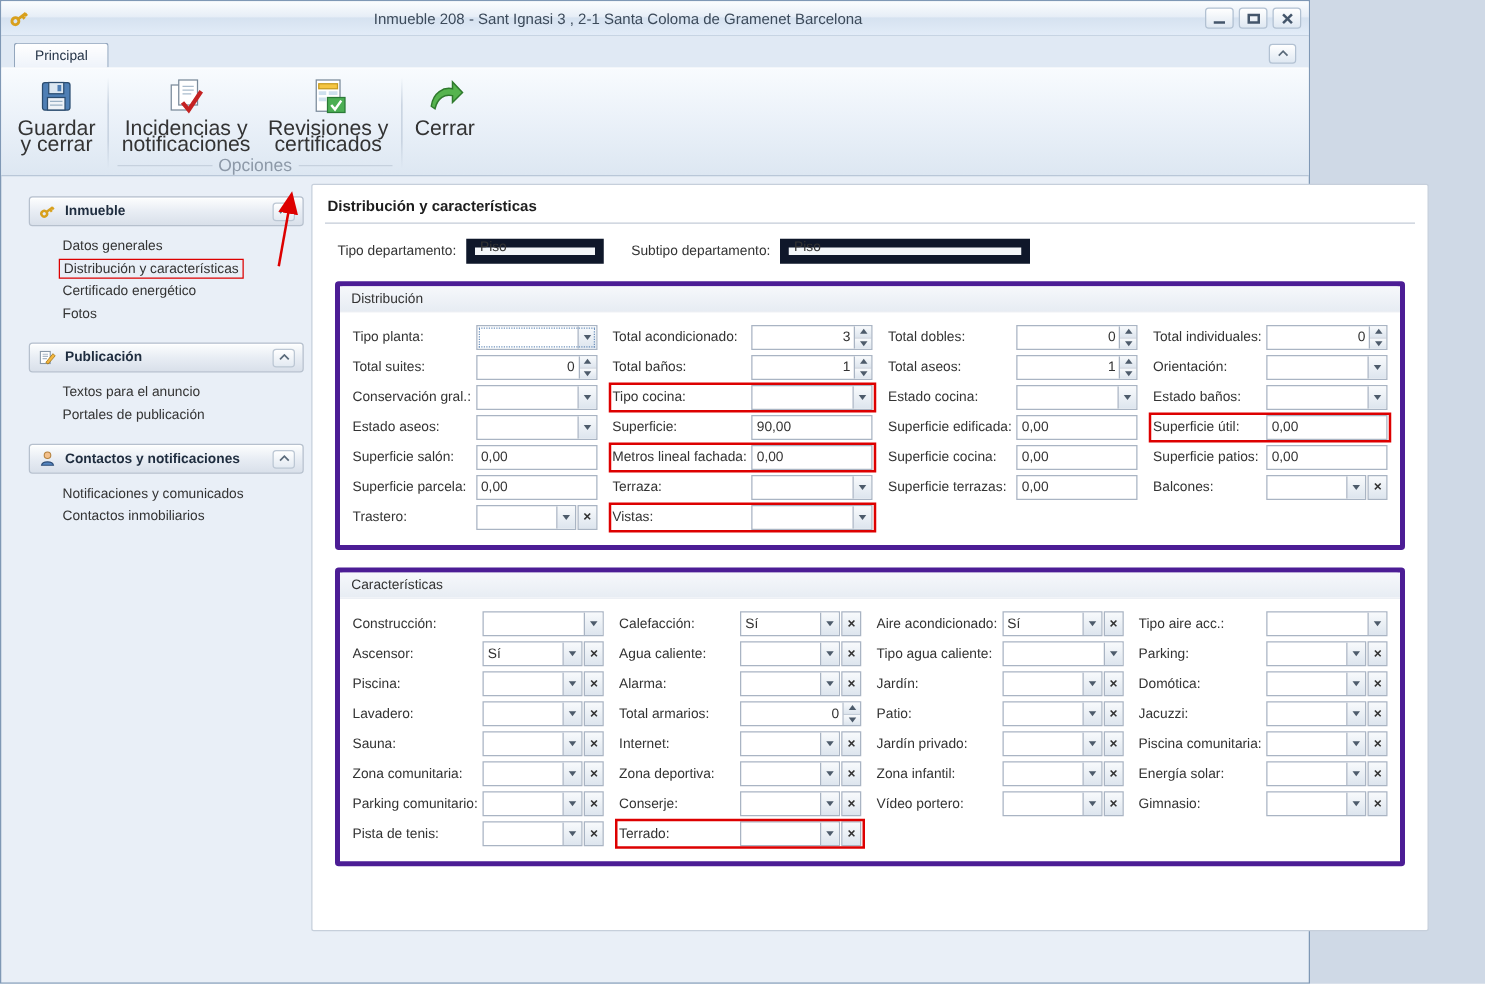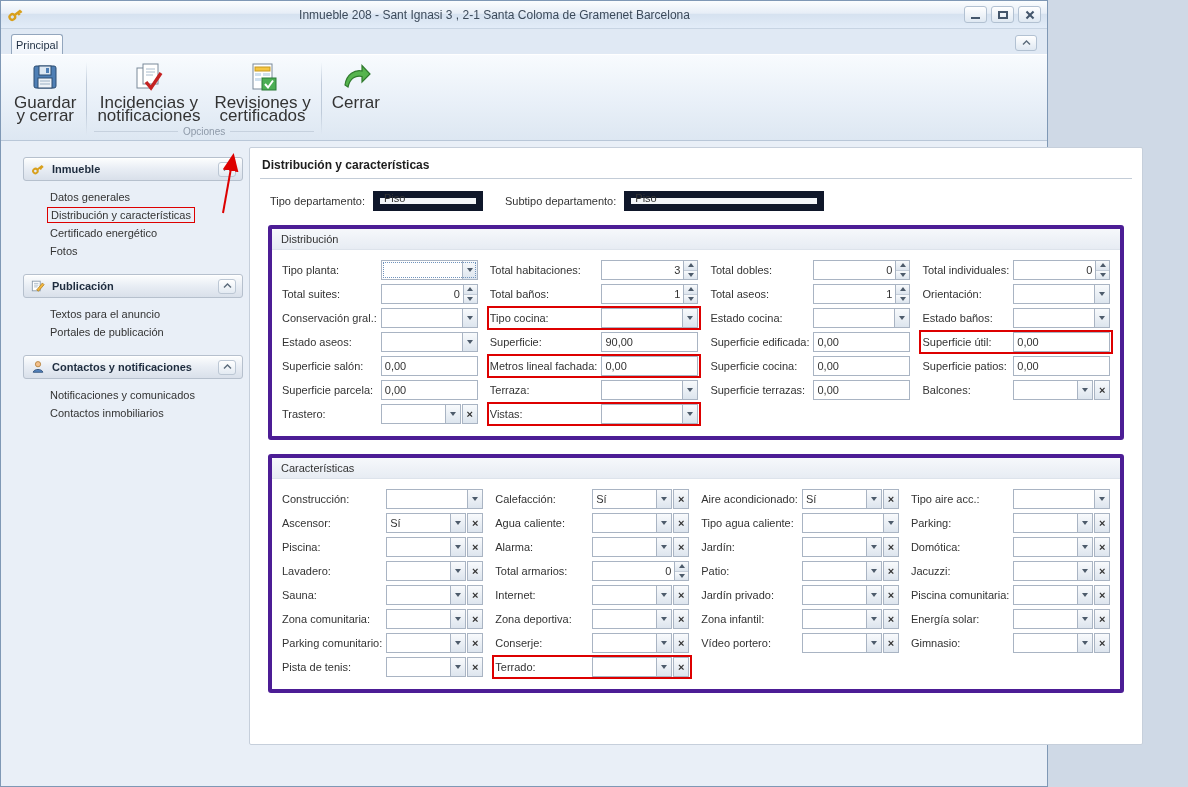--- a/index.html
+++ b/index.html
@@ -18,36 +18,36 @@
   .win-btn { width:23px; height:17px; border:1px solid #b2c1d2; border-radius:3px;
     background:linear-gradient(#ffffff,#dfe8f2); display:flex; align-items:center; justify-content:center; cursor:pointer; }
   .g-min { width:9px; height:2px; background:#44566b; margin-top:7px; }
   .g-max { width:10px; height:8px; border:2px solid #44566b; }
   .g-close { position:relative; width:10px; height:10px; }
   .g-close::before,.g-close::after { content:""; position:absolute; left:4px; top:0; width:2px; height:10px; background:#44566b; }
   .g-close::before { transform:rotate(45deg); } .g-close::after { transform:rotate(-45deg); }
 
   
   .tabstrip { height:25px; flex:none; background:#e0e9f4; display:flex; align-items:flex-end; padding:0 10px; }
-  .tab { padding:4px 4px 3px; background:linear-gradient(#ffffff,#eef3fa); border:1px solid #93a6bd; border-bottom:none;
+  .tab { padding:4px 16px 3px; background:linear-gradient(#ffffff,#eef3fa); border:1px solid #93a6bd; border-bottom:none;
     border-radius:3px 3px 0 0; color:#1f2e42; cursor:pointer; }
   .ribbon-collapse { margin-left:auto; margin-bottom:3px; width:22px; height:16px; border:1px solid #b2c1d2; border-radius:3px;
     background:linear-gradient(#ffffff,#dfe8f2); display:flex; align-items:center; justify-content:center; cursor:pointer; }
 
   
   .ribbon { height:87px; flex:none; background:linear-gradient(#f8fbfe,#e9f0f8 55%,#dde7f2); border-top:1px solid #fff;
     border-bottom:1px solid #b9c7d8; display:flex; padding:3px 6px 1px; }
   .rb-btn { border:none; background:transparent; min-width:58px; padding:3px 7px 2px; display:flex; flex-direction:column;
     align-items:center; gap:3px; cursor:pointer; font-family:inherit; }
   .rb-btn .ic { width:32px; height:32px; flex:none; }
   .rb-btn .lb { font-size:17px; line-height:13px; color:#333; text-align:center; white-space:pre-line; }
   .rb-sep { width:1px; margin:4px 3px; background:linear-gradient(to bottom,transparent,#bfcbda 30%,#bfcbda 70%,transparent); }
   .rb-group { display:flex; flex-direction:column; }
   .rb-group-buttons { display:flex; flex:1; align-items:flex-start; }
-  .rb-group-caption { display:flex; align-items:center; gap:5px; color:#8d99a8; font-size:10px; padding:0 4px 2px; }
+  .rb-group-caption { display:flex; align-items:center; gap:5px; color:#8d99a8; font-size:14px; padding:0 4px 2px; }
   .rb-group-caption::before,.rb-group-caption::after { content:""; flex:1; height:1px; background:#c6d1de; }
 
   
   .content { flex:1; display:flex; gap:6px; padding:6px 22px 0; position:relative; }
   .sidebar { width:220px; flex:none; padding-top:10px; }
   .side-section { margin-bottom:12px; }
   .side-header { height:24px; border:1px solid #b6c0cd; border-radius:3px; display:flex; align-items:center; gap:6px; padding:0 6px;
     background:linear-gradient(#fdfefe,#e8edf4 50%,#d9e0ea); box-shadow:inset 0 1px 0 #fff; cursor:pointer; }
   .side-header .ttl { flex:1; font-weight:bold; color:#1e2c3e; }
   .side-ic { width:16px; height:16px; display:flex; align-items:center; justify-content:center; }
@@ -285,21 +285,21 @@
                 <span class="ctrl">
                   <span class="tbox dd focus">
                     <span class="val"></span>
                     <span class="ddbtn">
                       <i></i>
                     </span>
                   </span>
                 </span>
               </div>
               <div class="cell">
-                <span class="lbl">Total habitaciones:</span>
+                <span class="lbl">Total acondicionado:</span>
                 <span class="ctrl">
                   <span class="tbox">
                     <span class="val num">3</span>
                     <span class="spinbtns">
                       <span class="sb up">
                         <i class="tu"></i>
                       </span>
                       <span class="sb dn">
                         <i class="td"></i>
                       </span>

